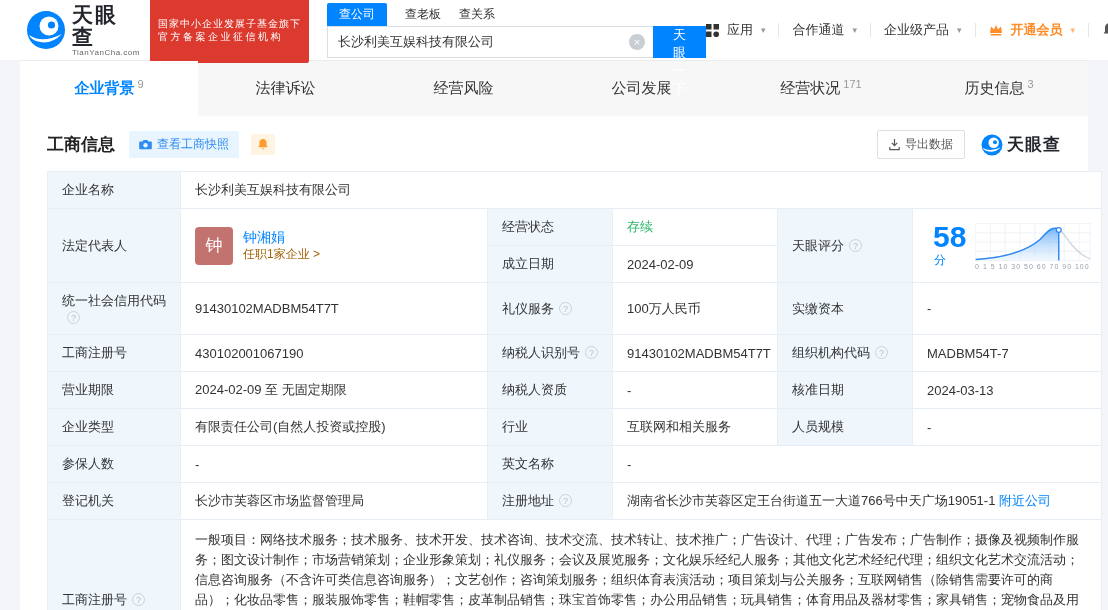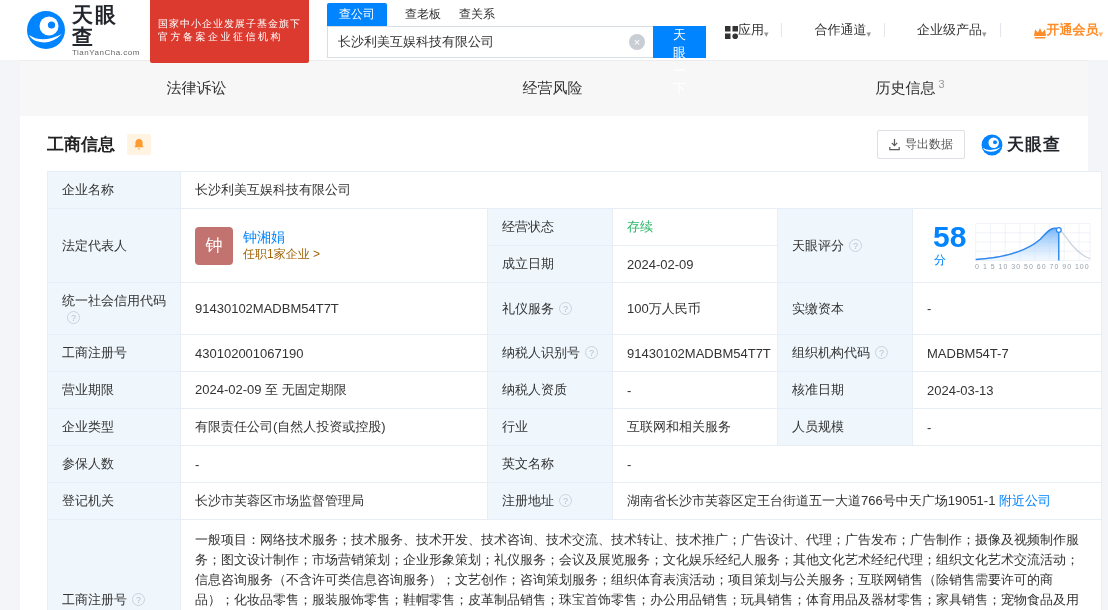--- a/index.html
+++ b/index.html
@@ -24,21 +24,21 @@
   .search-row { display:flex; }
   .search-box { position:relative; width:326px; }
   .search-input { width:326px; height:32px; border:1px solid #d9dee4; border-right:none; padding:0 30px 0 10px;
                   font-size:13px; color:#333; outline:none; font-family:inherit; }
   .clear-icon { position:absolute; right:8px; top:8px; width:16px; height:16px; background:#c9ced4; color:#fff;
                 border-radius:50%; font-size:11px; line-height:16px; text-align:center; cursor:pointer; }
   .search-btn { height:32px; padding:0 20px; background:#0084ff; color:#fff; border:none; font-size:13px;
                 cursor:pointer; font-family:inherit; }
 
   .top-nav { margin-left:auto; display:flex; align-items:center; font-size:13px; color:#333; }
-  .nav-item { display:flex; align-items:flex-end; gap:0; cursor:pointer; white-space:nowrap;padding-left:19px; }
+  .nav-item { display:flex; align-items:center; gap:8px; cursor:pointer; white-space:nowrap; }
   .nav-item.vip { color:#ff8c27; font-weight:bold; }
   .caret { font-size:9px; color:#999; }
   .nav-divider { width:1px; height:14px; background:#e3e6ea; margin:0 13px; }
   .icon-svg { display:block; }
 
   
   .main-wrap { background:#f3f5f8; padding:0 20px; height:550px; }
   .card { background:#fff; height:100%; }
   .tabbar { display:flex; background:#f7f7f7; height:56px; border-top:1px solid #ececec; }
   .tab { flex:1; display:flex; align-items:center; justify-content:center; font-size:15px; color:#333;
@@ -158,36 +158,55 @@
     </div>
     <div class="nav-divider"></div>
 
   </nav>
 </header>
 
 <div class="main-wrap">
 <div class="card">
 
   <div class="tabbar">
+    <div class="tab active">
+      <span>企业背景</span>
+          <span class="tab-count">9</span>
+    </div>
     <div class="tab">
       <span>法律诉讼</span>
           <span class="tab-count"></span>
     </div>
     <div class="tab">
       <span>经营风险</span>
           <span class="tab-count"></span>
     </div>
     <div class="tab">
+      <span>公司发展</span>
+          <span class="tab-count"></span>
+    </div>
+    <div class="tab">
+      <span>经营状况</span>
+          <span class="tab-count">171</span>
+    </div>
+    <div class="tab">
       <span>历史信息</span>
           <span class="tab-count">3</span>
     </div>
   </div>
 
   <div class="section-head">
     <span class="section-title">工商信息</span>
+    <button class="snapshot-btn">
+      <svg width="13" height="11" viewBox="0 0 13 11">
+        <path d="M1 2.5 h2.6 l1-1.5 h3.8 l1 1.5 H12 a0.8 0.8 0 0 1 0.8 0.8 v6.2 a0.8 0.8 0 0 1 -0.8 0.8 H1 a0.8 0.8 0 0 1 -0.8 -0.8 V3.3 A0.8 0.8 0 0 1 1 2.5 Z" fill="#2f8cf0"></path>
+        <circle cx="6.5" cy="6.3" r="2.2" fill="#e8f4fe"></circle>
+      </svg>
+      <span>查看工商快照</span>
+    </button>
     <button class="monitor-bell">
       <svg width="12" height="13" viewBox="0 0 15 16">
         <path d="M7.5 1 C4.6 1 3 3.2 3 5.8 L3 9.5 L1.6 11.5 L13.4 11.5 L12 9.5 L12 5.8 C12 3.2 10.4 1 7.5 1 Z" fill="#ff9a2e"></path>
         <path d="M5.8 13 a1.8 1.8 0 0 0 3.4 0 Z" fill="#ff9a2e"></path>
       </svg>
     </button>
     <div class="head-right">
       <button class="export-btn">
         <svg width="11" height="12" viewBox="0 0 11 12">
           <path d="M5.5 0 V6 M2.8 3.8 L5.5 6.6 L8.2 3.8" stroke="#595959" stroke-width="1.2" fill="none"></path>

